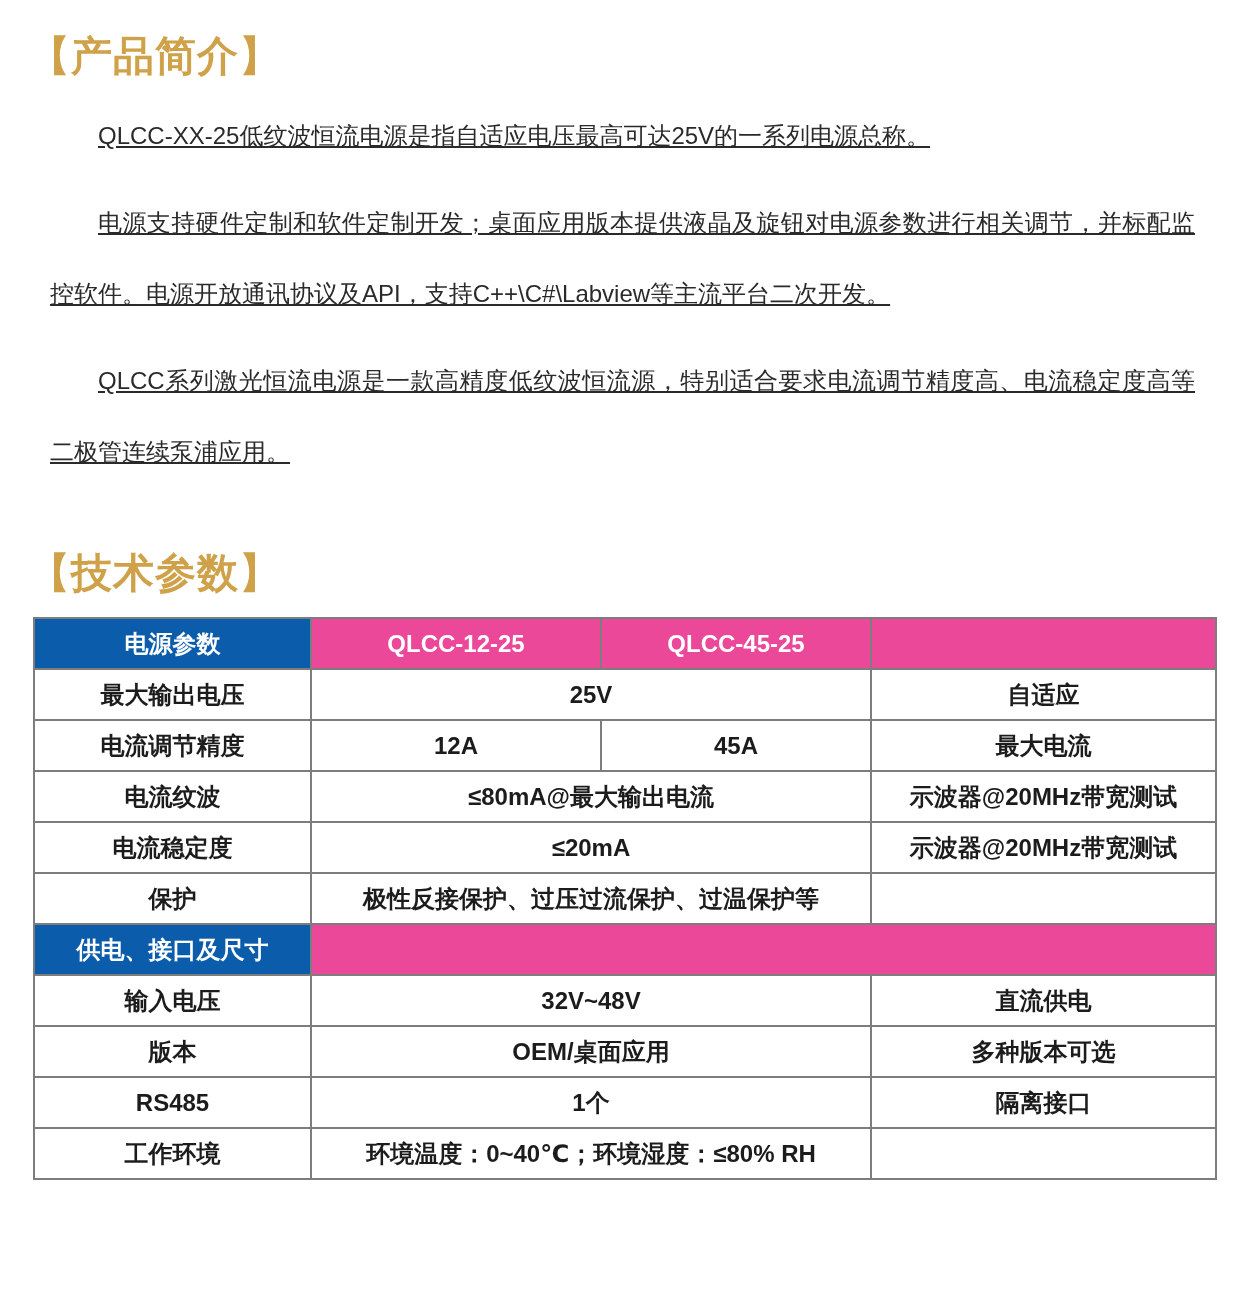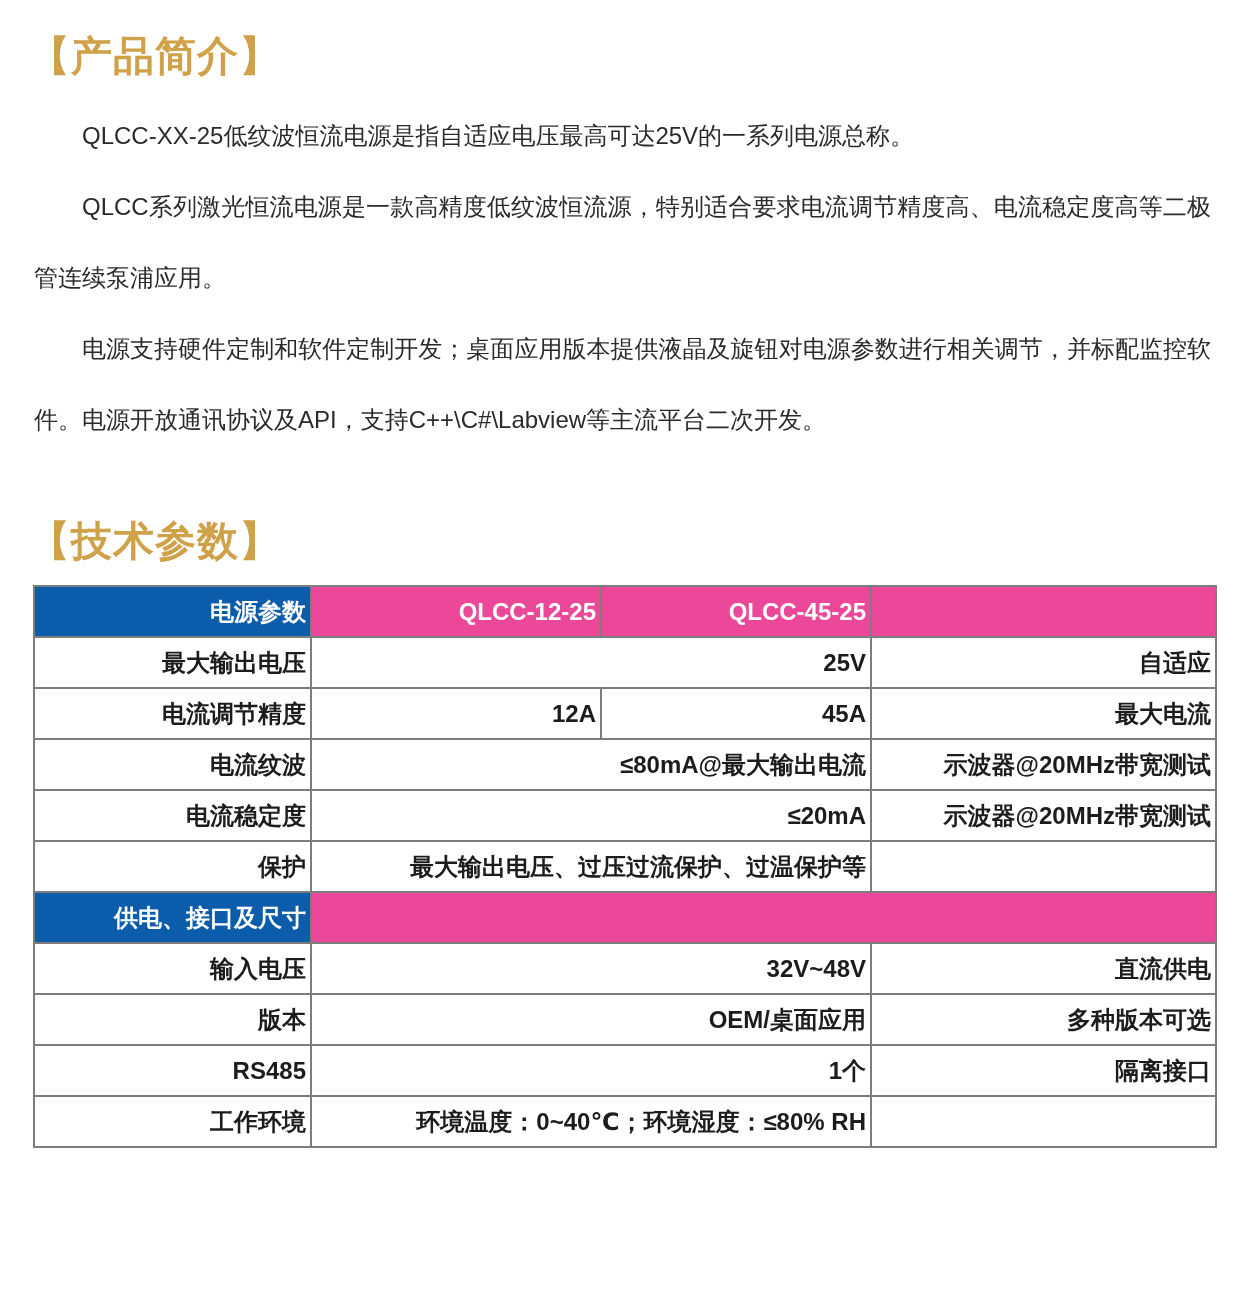--- a/index.html
+++ b/index.html
@@ -7,49 +7,49 @@
     width:1247px;height:1307px;background:#ffffff;
     font-family:"Liberation Sans","DejaVu Sans",sans-serif;
     color:#262626;overflow:hidden;
   }
   .section-title{
     margin:16px;padding:12px 0 0 13px;
     font-size:41px;line-height:56px;font-weight:bold;
     color:#CFA24A;letter-spacing:1px;
   }
   .intro{margin:14px 36px 0 34px;font-size:24px;color:#2a2a2a;}
-  .intro p{margin:0;text-indent:2em;line-height:71px;text-align:justify;}
+  .intro p{margin:16px;text-indent:2em;line-height:71px;text-align:justify;text-decoration:underline;}
   .title-params{padding-top:42px;}
   table.spec{
     border-collapse:collapse;table-layout:fixed;
     margin:14px 0 0 33px;width:1182px;
   }
   .spec col.c1{width:277px;}
   .spec col.c2{width:290px;}
   .spec col.c3{width:270px;}
   .spec col.c4{width:345px;}
   .spec th,.spec td{
     border:2px solid #7d7d7d;height:49px;padding:0 4px;
-    text-align:right;vertical-align:middle;
+    text-align:center;vertical-align:middle;
     font-size:24px;font-weight:600;color:#1c1c1c;
     overflow:hidden;white-space:nowrap;
   }
   .spec th{font-weight:600;}
   .cell-dark{background:#0B5CAB;color:#ffffff !important;}
   .cell-light{background:#ec4899;color:#ffffff !important;}
 </style>
 </head>
 <body>
 
 <h1 class="section-title">【产品简介】</h1>
 
 <div class="intro">
   <p>QLCC-XX-25低纹波恒流电源是指自适应电压最高可达25V的一系列电源总称。</p>
+  <p>电源支持硬件定制和软件定制开发；桌面应用版本提供液晶及旋钮对电源参数进行相关调节，并标配监控软件。电源开放通讯协议及API，支持C++\C#\Labview等主流平台二次开发。</p>
   <p>QLCC系列激光恒流电源是一款高精度低纹波恒流源，特别适合要求电流调节精度高、电流稳定度高等二极管连续泵浦应用。</p>
-  <p>电源支持硬件定制和软件定制开发；桌面应用版本提供液晶及旋钮对电源参数进行相关调节，并标配监控软件。电源开放通讯协议及API，支持C++\C#\Labview等主流平台二次开发。</p>
 </div>
 
 <h1 class="section-title title-params">【技术参数】</h1>
 
 <table class="spec">
   <colgroup>
       <col class="c1">
       <col class="c2">
       <col class="c3">
       <col class="c4">
@@ -84,21 +84,21 @@
   </tr>
 
   <tr>
     <td>电流稳定度</td>
     <td colspan="2">≤20mA</td>
     <td>示波器@20MHz带宽测试</td>
   </tr>
 
   <tr>
     <td>保护</td>
-    <td colspan="2">最大输出电压、过压过流保护、过温保护等</td>
+    <td colspan="2">极性反接保护、过压过流保护、过温保护等</td>
     <td></td>
   </tr>
 
   <tr>
     <td class="cell-dark">供电、接口及尺寸</td>
     <td class="cell-light" colspan="3"></td>
   </tr>
 
   <tr>
     <td>输入电压</td>

